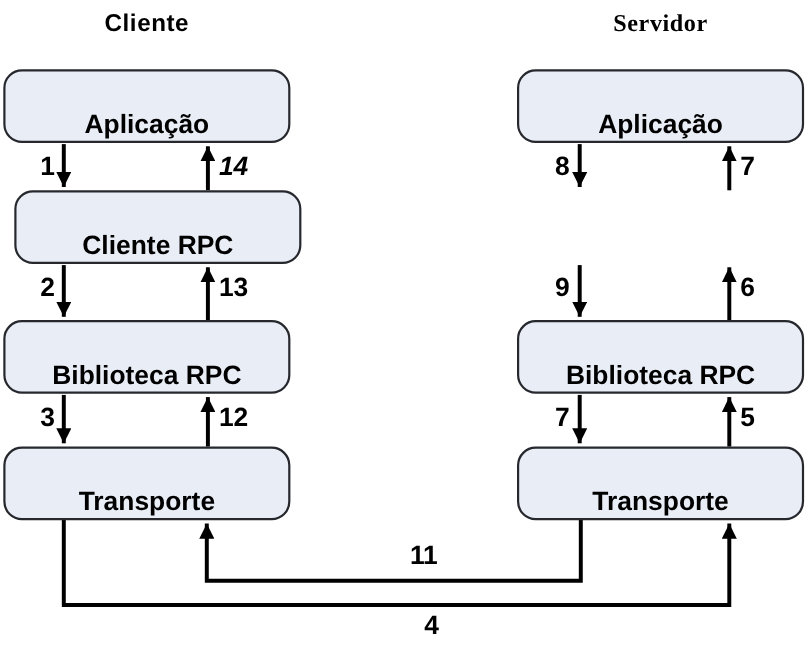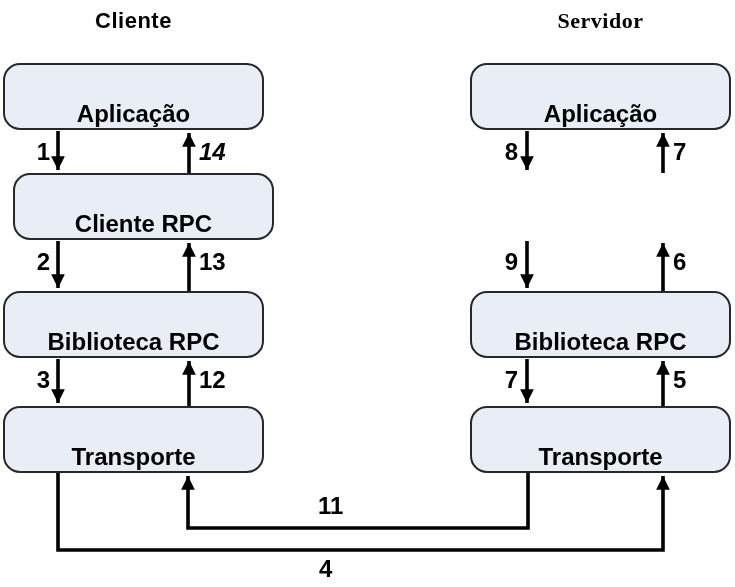--- a/index.html
+++ b/index.html
@@ -35,21 +35,21 @@
     display:flex;align-items:flex-end;justify-content:center;
   }
   .node span{font-size:24px;font-weight:bold;}
   .num{
     position:absolute;
     font-size:24px;font-weight:bold;
     height:26px;line-height:26px;
   }
   .num-l{width:40px;text-align:right;}
   .num-r{width:60px;text-align:left;}
-  .num-c{width:80px;text-align:left;}
+  .num-c{width:80px;text-align:right;}
 </style>
 </head>
 <body>
 
 <div class="canvas">
 
   <svg class="wires" width="735" height="587" viewBox="0 0 735 587">
     <defs>
       <marker id="ah" viewBox="0 0 10 10" refX="10" refY="5" markerWidth="3.8" markerHeight="3.8" orient="auto">
         <path d="M0,0 L10,5 L0,10 Z" fill="#000000"></path>

